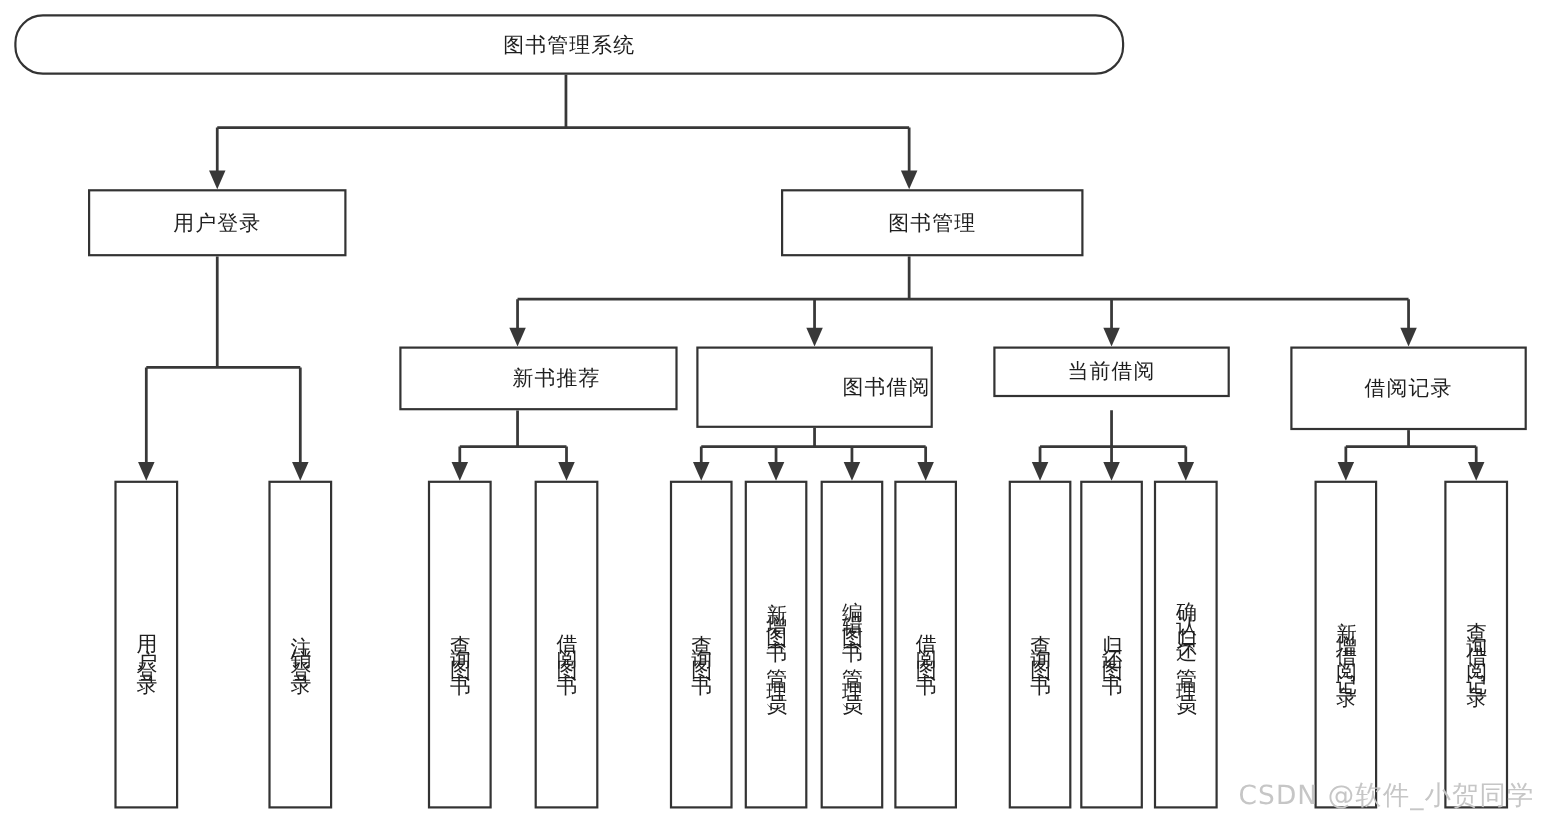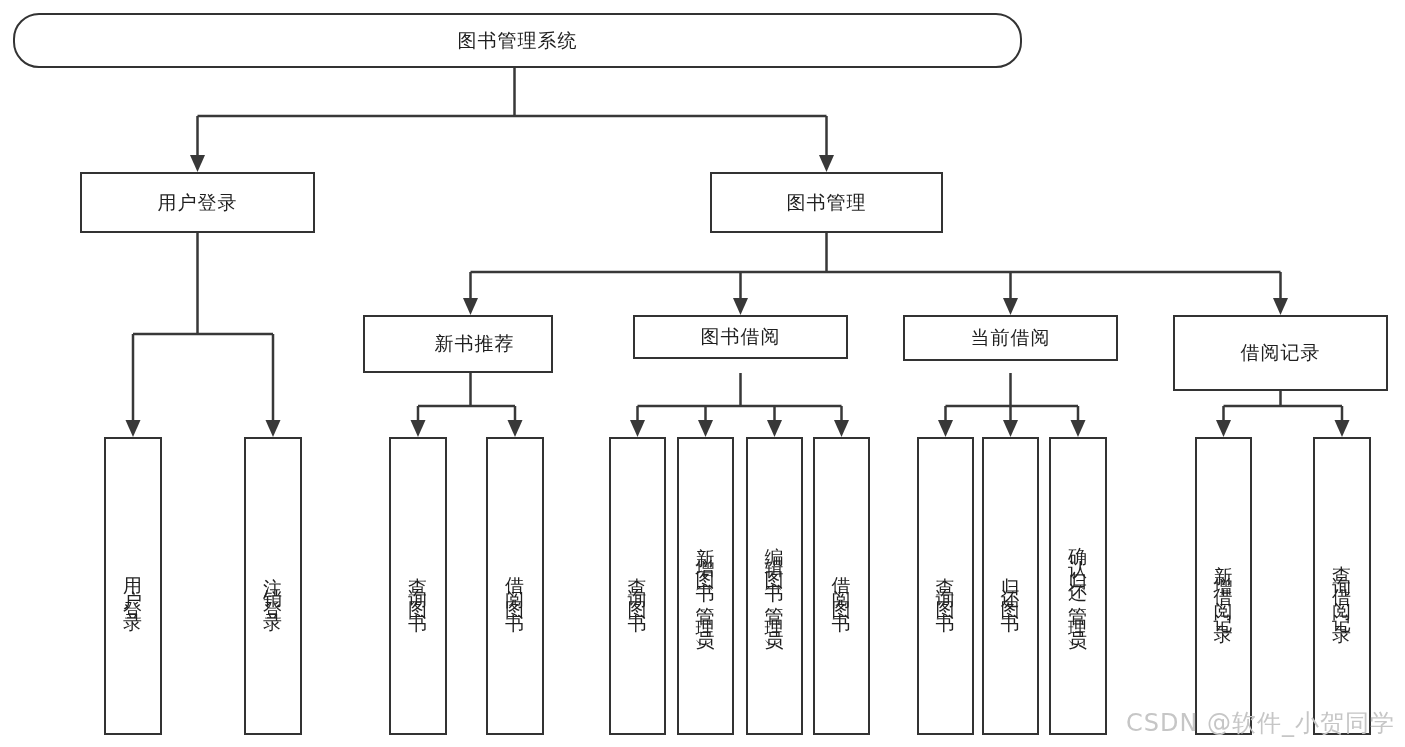--- a/index.html
+++ b/index.html
@@ -102,28 +102,28 @@
     </g>
   </svg>
 
   <div class="box h root" style="left:13px; top:13px; width:1009px; height:55px;border-radius:26px;">
     <span>图书管理系统</span>
   </div>
 
   <div class="box h" style="left:80px; top:172px; width:235px; height:61px;">
     <span>用户登录</span>
   </div>
-  <div class="box h" style="left:710px; top:172px; width:233px; height:61px;">
+  <div class="box h" style="left:710px; top:172px; width:275px; height:61px;">
     <span>图书管理</span>
   </div>
 
-  <div class="box h" style="left:363px; top:315px; width:190px; height:58px;padding-left:33px;">
+  <div class="box h" style="left:363px; top:315px; width:253px; height:58px;padding-left:33px;">
     <span>新书推荐</span>
   </div>
-  <div class="box h" style="left:633px; top:315px; width:215px; height:44px;">
+  <div class="box h" style="left:633px; top:315px; width:215px; height:74px;justify-content:flex-end;">
     <span>图书借阅</span>
   </div>
   <div class="box h" style="left:903px; top:315px; width:215px; height:46px;">
     <span>当前借阅</span>
   </div>
   <div class="box h" style="left:1173px; top:315px; width:215px; height:76px;">
     <span>借阅记录</span>
   </div>
 
   <div class="box v" style="left:104px; top:437px; width:58px; height:298px;">

